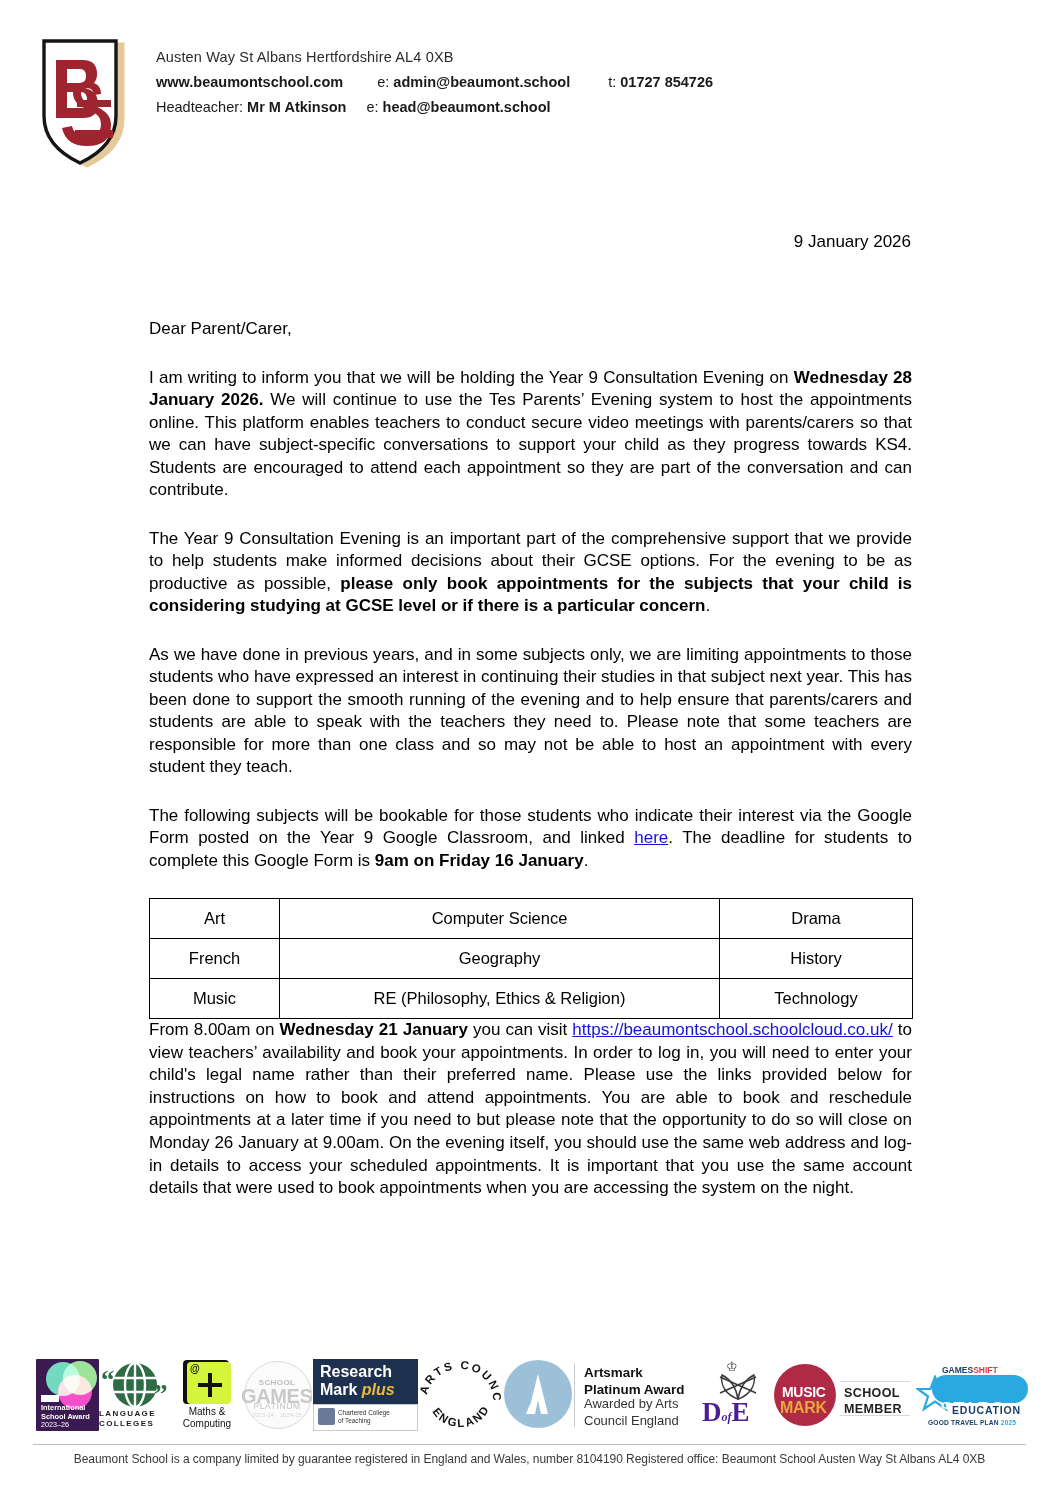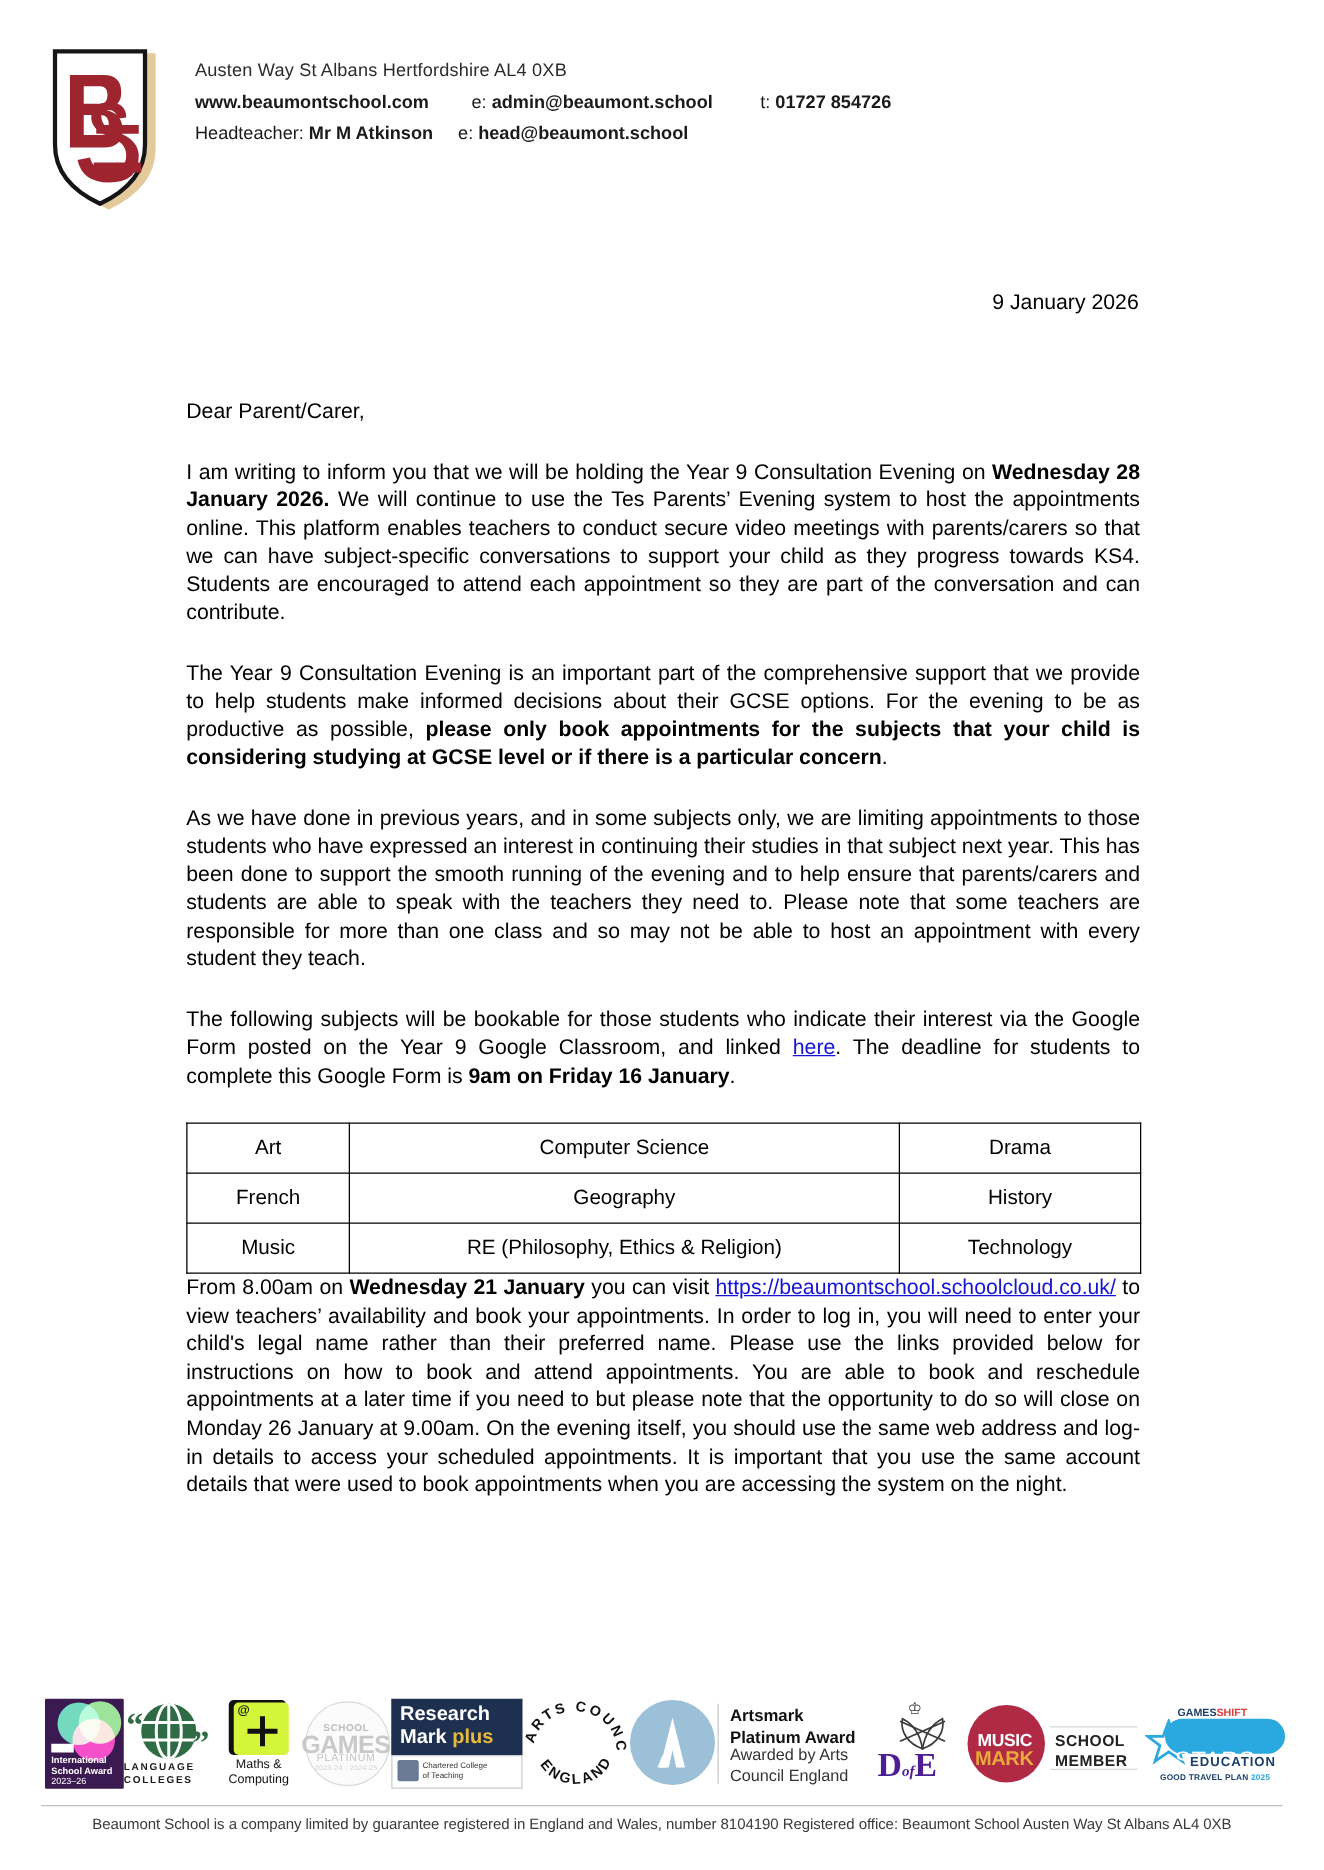--- a/index.html
+++ b/index.html
@@ -253,21 +253,21 @@
     background: #1e3050;
   }
   .rmark .l1 {
     position: absolute; left: 7px; top: 4px; color: #ffffff;
     font-size: 16px; font-weight: bold; line-height: 1.12;
   }
   .rmark .l2 {
     position: absolute; left: 7px; top: 22px; color: #ffffff;
     font-size: 16px; font-weight: bold; line-height: 1.12;
   }
-  .rmark .plus { color: #e8b93a; }
+  .rmark .plus { color: #e8b93a; font-style: italic; }
   .rmark .bot {
     position: absolute; left: 0; top: 45px; width: 105px; height: 27px;
     background: #ffffff; border: 1px solid #c9ccd4; box-sizing: border-box;
   }
   .rmark .crest2 {
     position: absolute; left: 5px; top: 49px; width: 17px; height: 17px;
     background: #6a7a96; border-radius: 2px;
   }
   .rmark .ccl {
     position: absolute; left: 25px; top: 50px; font-size: 6.4px;

